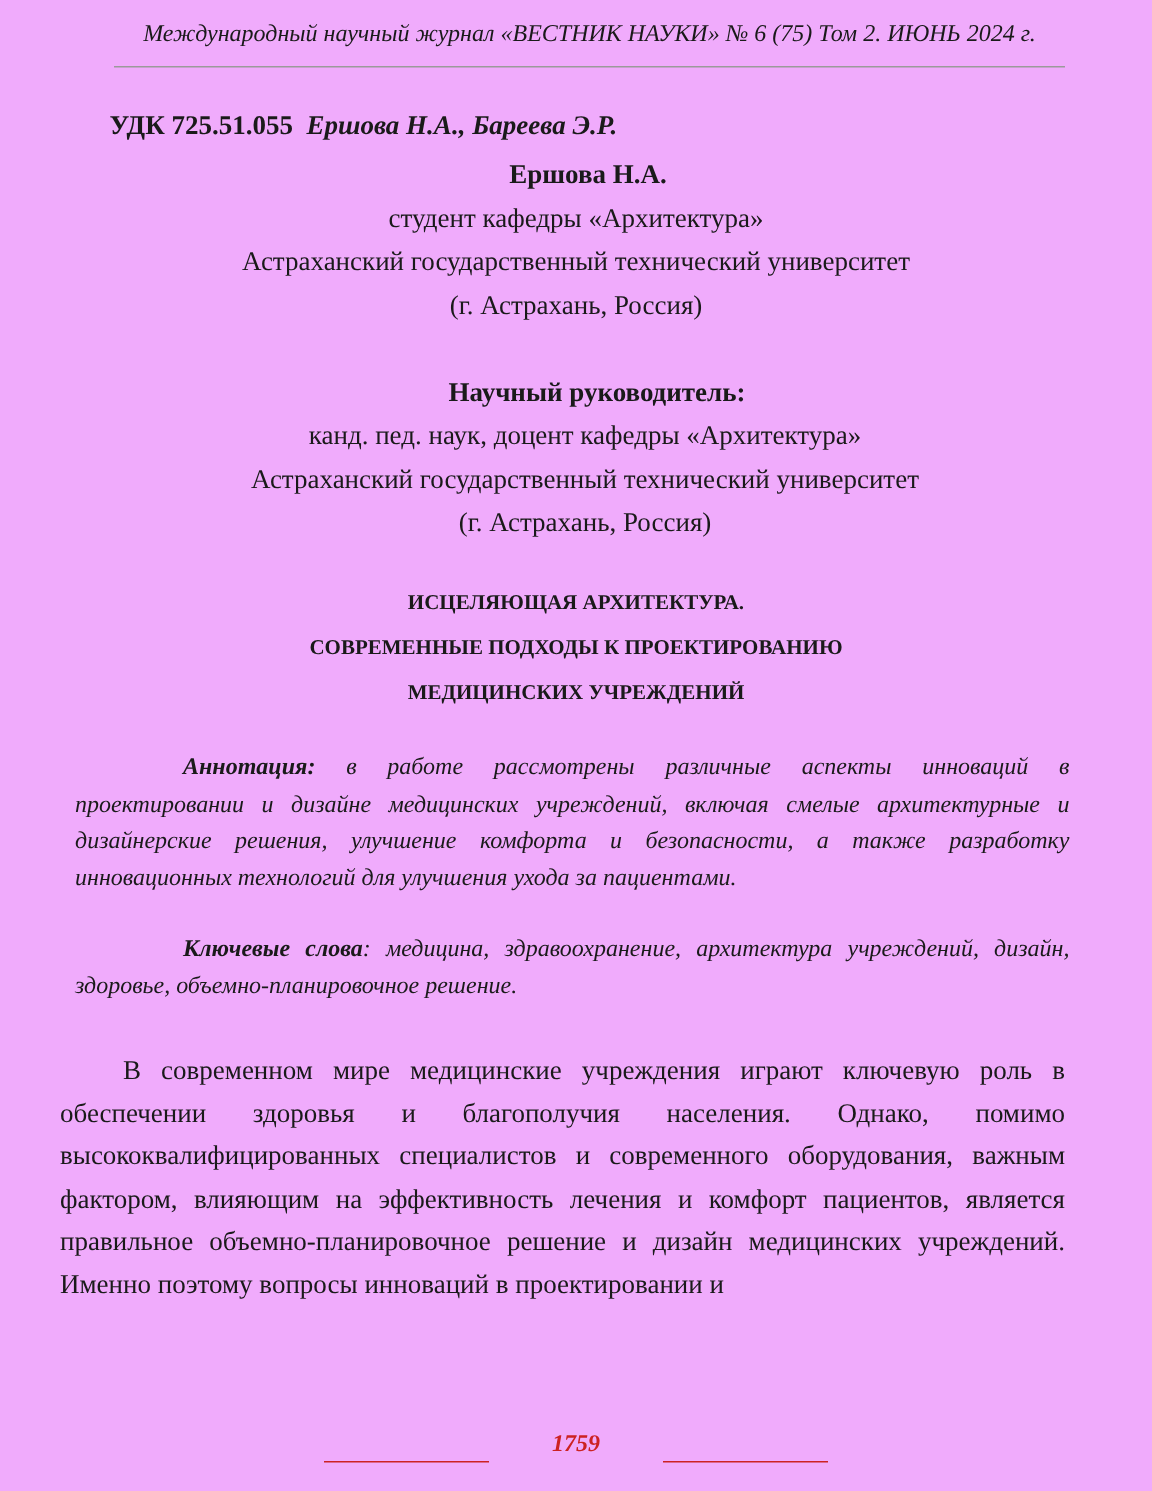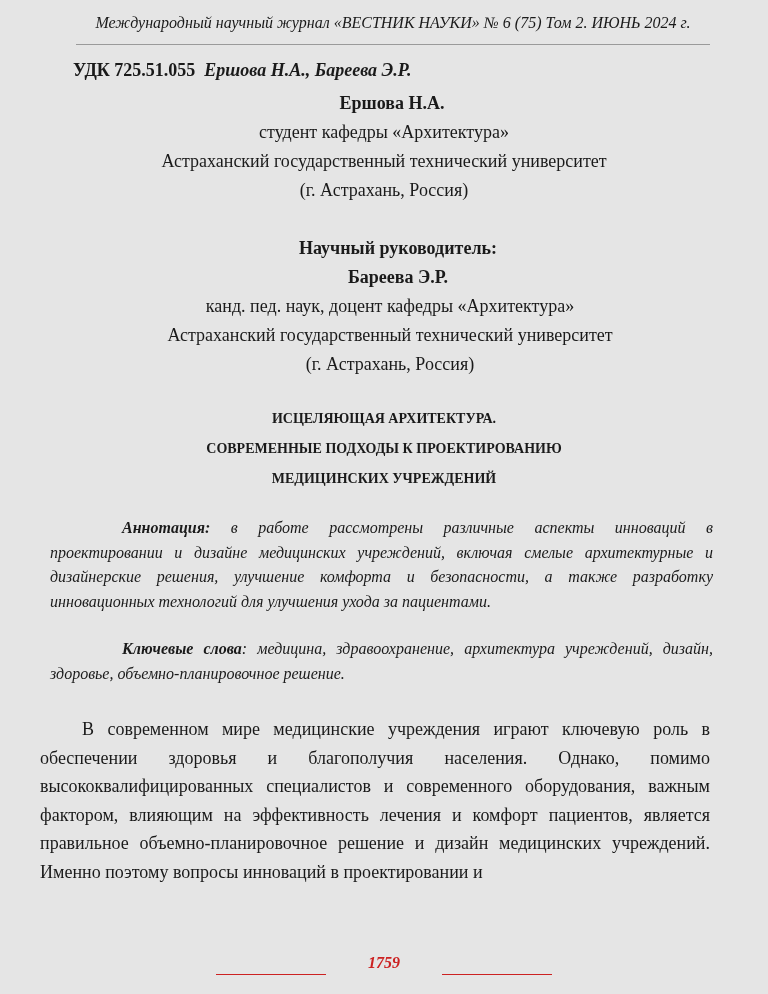--- a/index.html
+++ b/index.html
@@ -6,41 +6,41 @@
     --accent-red:#cc2222;
     --rule-gray:#9a9a9a;
     --text-color:#1a1a1a;
   }
   *{margin:0;padding:0;box-sizing:border-box;}
   html,body{background:#ffffff;}
   .page{
     position:relative;
     width:768px;
     height:994px;
-    background:#e5e5e5;
+    background:#f0abfc;
     color:var(--text-color,#1a1a1a);
     font-family:"Liberation Serif","DejaVu Serif",serif;
     overflow:hidden;
   }
   
   .header{
     margin:0 58px 0 76px;
     padding:13px 0 12px 0;
     text-align:center;
     font-style:italic;
     font-size:16px;
     line-height:19px;
   }
   .header-rule{
     margin:0 58px 0 76px;
     border-top:1px solid var(--rule-gray,#9a9a9a);
   }
   
   .udc{
-    margin:13px 58px 0 73px;
+    margin:26px 58px 0 73px;
     font-size:18px;
     line-height:24px;
     font-weight:bold;
   }
   .udc-authors{
     font-style:italic;
     margin-left:9px;
   }
   
   .centered-block{
@@ -122,21 +122,20 @@
 
   <div class="centered-block author-block">
     <div class="bold">Ершова Н.А.</div>
     <div>студент кафедры «Архитектура»</div>
     <div>Астраханский государственный технический университет</div>
     <div>(г. Астрахань, Россия)</div>
   </div>
 
   <div class="centered-block supervisor-block">
     <div class="bold">Научный руководитель:</div>
-    <div class="bold">Бареева Э.Р.</div>
     <div>канд. пед. наук, доцент кафедры «Архитектура»</div>
     <div>Астраханский государственный технический университет</div>
     <div>(г. Астрахань, Россия)</div>
   </div>
 
   <div class="article-title">
     <div>ИСЦЕЛЯЮЩАЯ АРХИТЕКТУРА.</div>
     <div>СОВРЕМЕННЫЕ ПОДХОДЫ К ПРОЕКТИРОВАНИЮ</div>
     <div>МЕДИЦИНСКИХ УЧРЕЖДЕНИЙ</div>
   </div>

